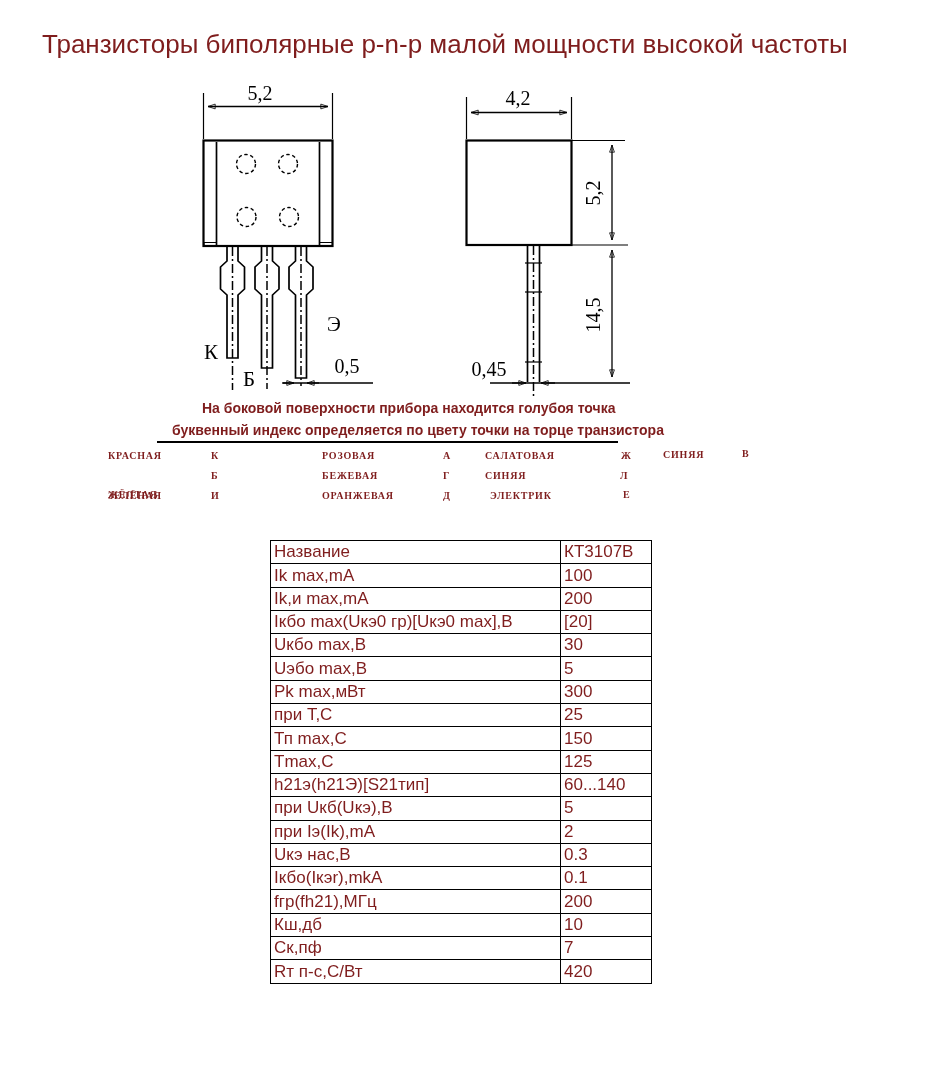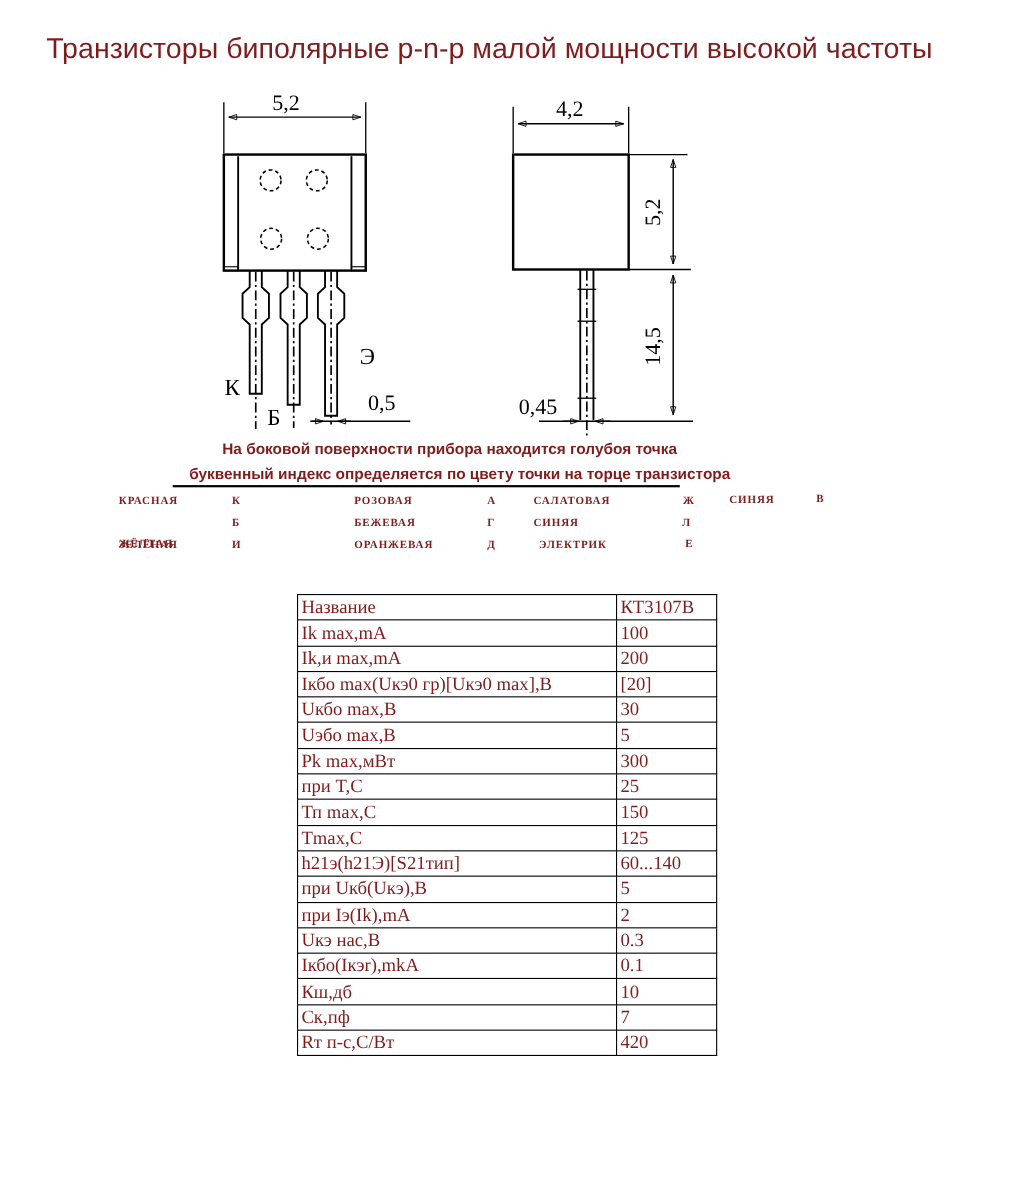--- a/index.html
+++ b/index.html
@@ -17,21 +17,21 @@
   .cl{stroke-width:1.5;stroke-dasharray:9 3 2 3;}
   .fill{fill:#000;stroke:none;}
   .dtxt{font-family:"Liberation Serif",serif;font-size:20px;fill:#000;stroke:none;}
   .ptxt{font-family:"Liberation Serif",serif;font-size:21px;fill:#000;stroke:none;}
   .caption{position:absolute;font-family:Liberation Sans, sans-serif;font-weight:bold;
            font-size:14px;white-space:nowrap;}
   .rule{position:absolute;left:157px;top:441px;width:461px;height:2px;background:#000;}
   .cc{position:absolute;font-family:"Liberation Serif",serif;font-weight:bold;
       font-size:10px;letter-spacing:0.8px;white-space:nowrap;}
   .ptable{position:absolute;left:270px;top:540px;border-collapse:collapse;
-          font-family:Liberation Serif, serif;font-size:17px;table-layout:fixed;width:375px;}
+          font-family:Liberation Sans, sans-serif;font-size:17px;table-layout:fixed;width:375px;}
   .ptable td{border:1.6px solid #000;height:22.3px;padding:0 2px 0 3px;line-height:1.05;
              white-space:nowrap;overflow:visible;}
   .ptable td.c1{width:284px;}
   .ptable td.c2{width:85px;}
 </style>
 </head>
 <body>
 
 <div class="page">
 
@@ -193,20 +193,24 @@
         </tr>
       <tr>
           <td class="c1">Uкэ нас,B</td>
           <td class="c2">0.3</td>
         </tr>
       <tr>
           <td class="c1">Iкбо(Iкэr),mkA</td>
           <td class="c2">0.1</td>
         </tr>
       <tr>
+          <td class="c1">fгр(fh21),МГц</td>
+          <td class="c2">200</td>
+        </tr>
+      <tr>
           <td class="c1">Кш,дб</td>
           <td class="c2">10</td>
         </tr>
       <tr>
           <td class="c1">Ск,пф</td>
           <td class="c2">7</td>
         </tr>
       <tr>
           <td class="c1">Rт п-с,C/Вт</td>
           <td class="c2">420</td>

